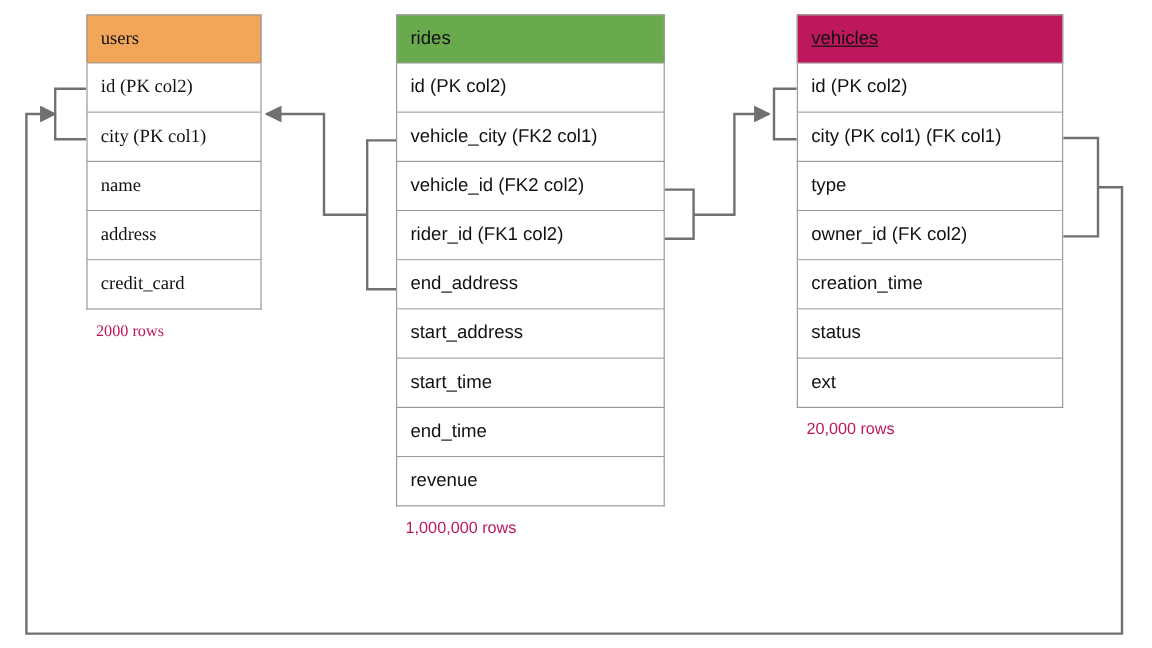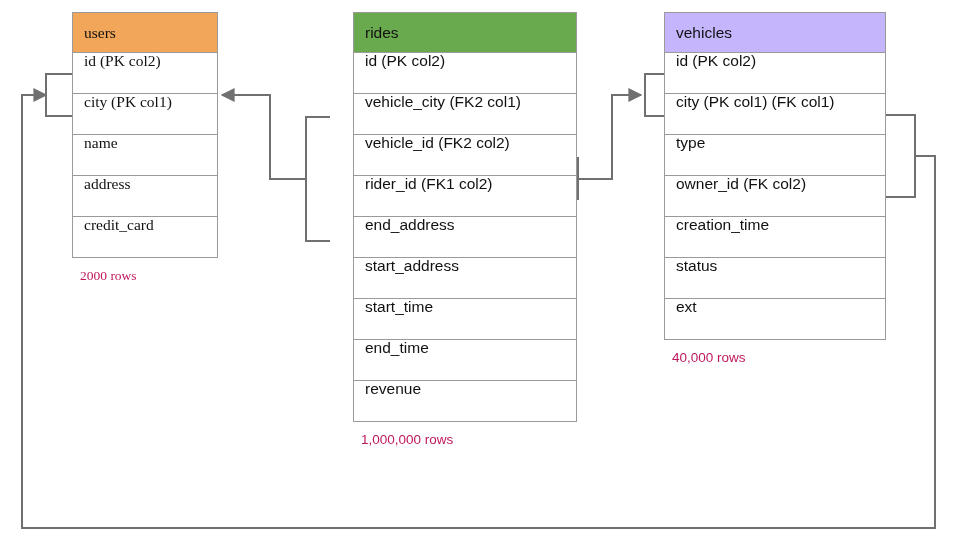--- a/index.html
+++ b/index.html
@@ -45,36 +45,37 @@
     line-height: 1;
     color: #111111;
   }
   .entity-row {
     box-sizing: border-box;
     height: 41px;
     border: 1px solid #9a9a9a;
     border-top: none;
     background: #ffffff;
     display: flex;
+    align-items: center;
     padding: 0 11px;
     font-size: 15.5px;
     line-height: 1;
     color: #111111;
     white-space: nowrap;
   }
   .entity-rowcount {
     box-sizing: border-box;
     padding: 10px 0 0 8px;
     font-size: 13.5px;
     color: #be185d;
     white-space: nowrap;
   }
   
   #entity-users     { left: 72px;  top: 12px;  width: 146px; font-family: Liberation Serif, serif; }
-  #entity-rides     { left: 330px; top: 12px;  width: 224px; margin-left: 23px; }
+  #entity-rides     { left: 330px; top: 12px;  width: 224px; }
   #entity-vehicles  { left: 664px; top: 12px;  width: 222px; }
 </style>
 </head>
 <body>
 
 <div id="canvas">
 
   <svg class="connectors" viewBox="0 0 960 540" width="960" height="540" xmlns="http://www.w3.org/2000/svg">
     <defs>
       <marker id="arrow" viewBox="0 0 10 10" refX="9" refY="5" markerWidth="7" markerHeight="7" orient="auto-start-reverse">
@@ -165,21 +166,21 @@
     <div class="entity-row">
       <span>end_time</span>
     </div>
     <div class="entity-row">
       <span>revenue</span>
     </div>
     <div class="entity-rowcount">1,000,000 rows</div>
   </div>
 
   <div class="entity" id="entity-vehicles">
-    <div class="entity-header" style="background: #c4b5fd;">
+    <div class="entity-header" style="background: #be185d; text-decoration: underline;">
       <span>vehicles</span>
     </div>
     <div class="entity-row">
       <span>id (PK col2)</span>
     </div>
     <div class="entity-row">
       <span>city (PK col1) (FK col1)</span>
     </div>
     <div class="entity-row">
       <span>type</span>
@@ -189,16 +190,16 @@
     </div>
     <div class="entity-row">
       <span>creation_time</span>
     </div>
     <div class="entity-row">
       <span>status</span>
     </div>
     <div class="entity-row">
       <span>ext</span>
     </div>
-    <div class="entity-rowcount">40,000 rows</div>
+    <div class="entity-rowcount">20,000 rows</div>
   </div>
 
 </div>
 
 </body></html>

